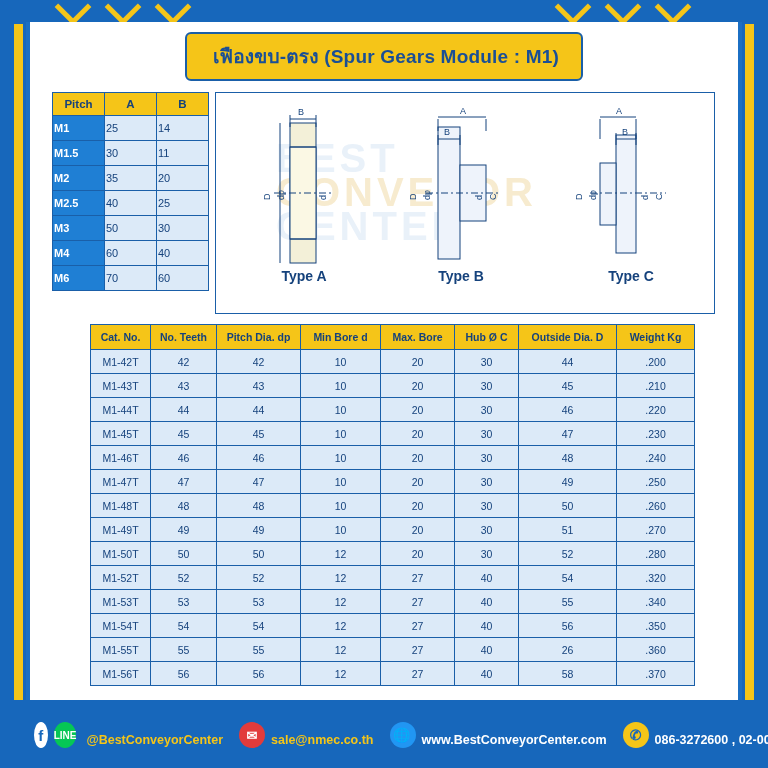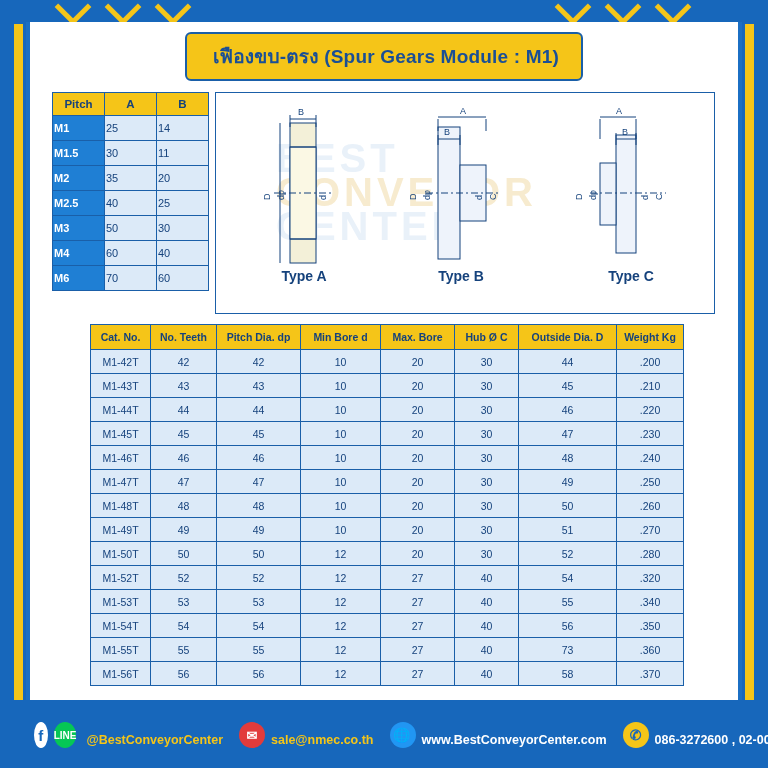--- a/index.html
+++ b/index.html
@@ -239,21 +239,21 @@
   <table class="main-table">
     <thead>
       <tr>
         <th style="width:60px">Cat. No.</th>
         <th style="width:66px">No. Teeth</th>
         <th style="width:84px">Pitch Dia. dp</th>
         <th style="width:80px">Min Bore d</th>
         <th style="width:74px">Max. Bore</th>
         <th style="width:64px">Hub Ø C</th>
         <th style="width:98px">Outside Dia. D</th>
-        <th style="width:67px">Weight Kg</th>
+        <th style="width:78px">Weight Kg</th>
       </tr>
     </thead>
     <tbody>
       <tr>
           <td>M1-42T</td>
           <td>42</td>
           <td>42</td>
           <td>10</td>
           <td>20</td>
           <td>30</td>
@@ -370,21 +370,21 @@
           <td>56</td>
           <td>.350</td>
         </tr>
       <tr>
           <td>M1-55T</td>
           <td>55</td>
           <td>55</td>
           <td>12</td>
           <td>27</td>
           <td>40</td>
-          <td>73</td>
+          <td>26</td>
           <td>.360</td>
         </tr>
       <tr>
           <td>M1-56T</td>
           <td>56</td>
           <td>56</td>
           <td>12</td>
           <td>27</td>
           <td>40</td>
           <td>58</td>

